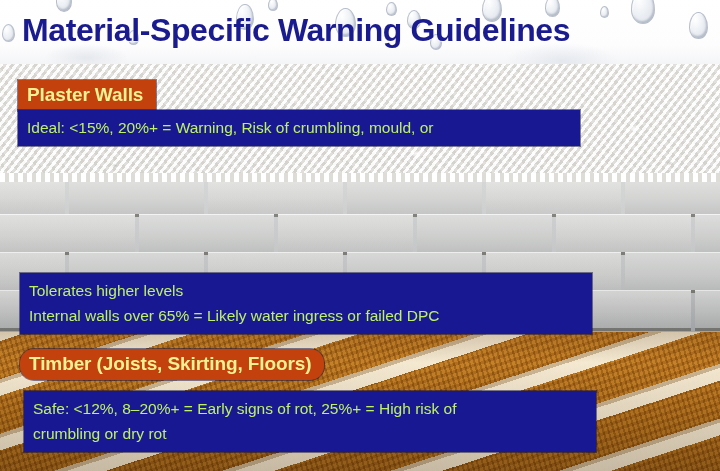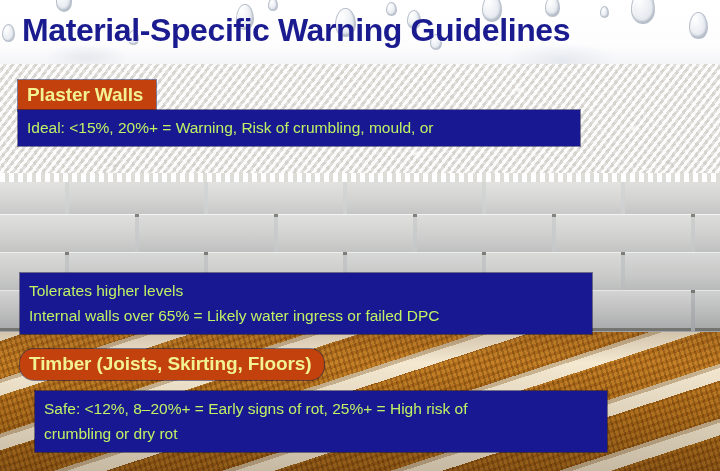--- a/index.html
+++ b/index.html
@@ -162,21 +162,21 @@
   .body-panel .line { white-space: nowrap; display: block; }
 
   
   #badge-plaster { left: 18px; top: 80px; }
   #panel-plaster { left: 18px; top: 110px; width: 543px; }
   
   #badge-brick   { left: 20px; top: 209px; }
   #panel-brick   { left: 20px; top: 239px; width: 553px; margin-top: 34px; }
   
   #badge-timber  { left: 20px; top: 349px; border-radius: 14px; }
-  #panel-timber  { left: 35px; top: 391px; width: 553px; }
+  #panel-timber  { left: 24px; top: 391px; width: 553px; }
 </style>
 </head>
 <body>
 
 <div id="canvas">
 
   <div class="band-header">
     <div class="drop" style="left:56px;  top:-12px; width:14px; height:22px;"></div>
     <div class="drop" style="left:236px; top:4px;   width:16px; height:24px;"></div>
     <div class="drop small" style="left:268px; top:-2px; width:8px; height:11px;"></div>

